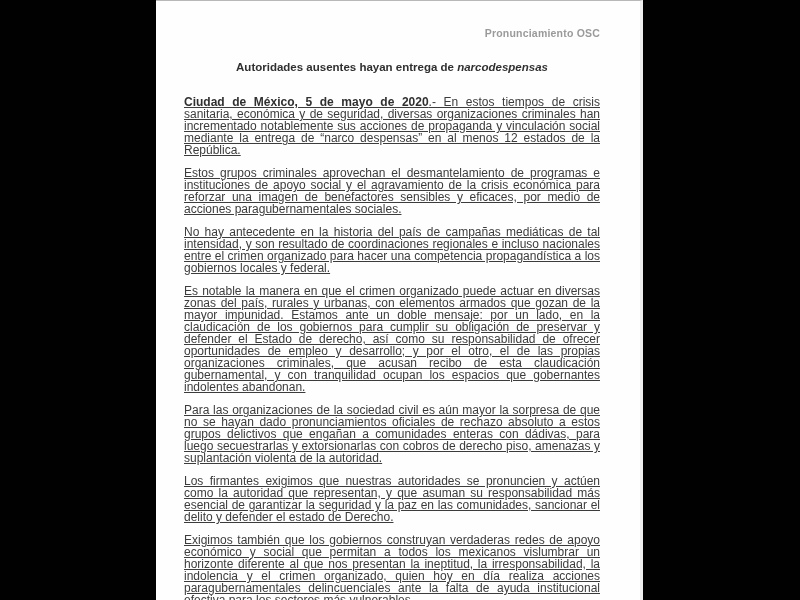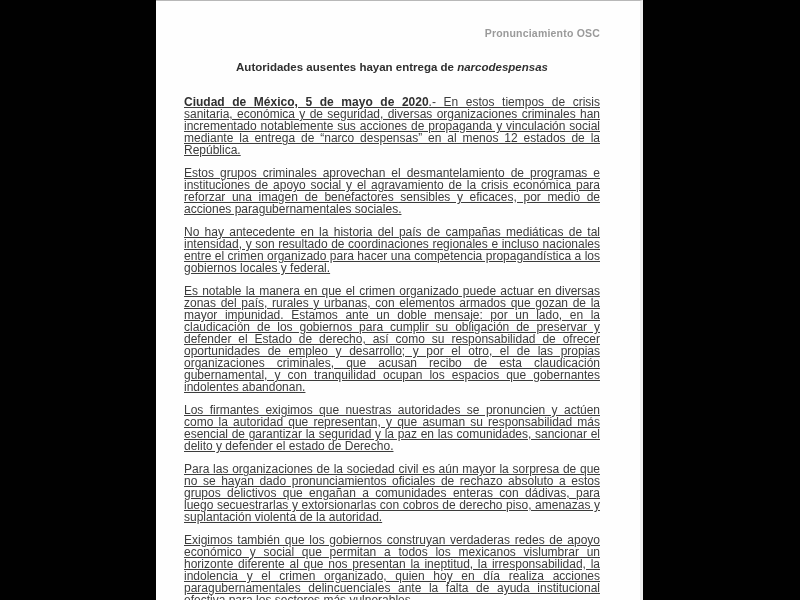--- a/index.html
+++ b/index.html
@@ -73,21 +73,21 @@
       <div class="doc-title"><span>Autoridades ausentes hayan entrega de </span><em>narcodespensas</em></div>
 
       <p class="para"><strong>Ciudad de México, 5 de mayo de 2020</strong><span>.- En estos tiempos de crisis sanitaria, económica y de seguridad, diversas organizaciones criminales han incrementado notablemente sus acciones de propaganda y vinculación social mediante la entrega de “narco despensas” en al menos 12 estados de la República.</span></p>
 
       <p class="para">Estos grupos criminales aprovechan el desmantelamiento de programas e instituciones de apoyo social y el agravamiento de la crisis económica para reforzar una imagen de benefactores sensibles y eficaces, por medio de acciones paragubernamentales sociales.</p>
 
       <p class="para">No hay antecedente en la historia del país de campañas mediáticas de tal intensidad, y son resultado de coordinaciones regionales e incluso nacionales entre el crimen organizado para hacer una competencia propagandística a los gobiernos locales y federal.</p>
 
       <p class="para">Es notable la manera en que el crimen organizado puede actuar en diversas zonas del país, rurales y urbanas, con elementos armados que gozan de la mayor impunidad. Estamos ante un doble mensaje: por un lado, en la claudicación de los gobiernos para cumplir su obligación de preservar y defender el Estado de derecho, así como su responsabilidad de ofrecer oportunidades de empleo y desarrollo; y por el otro, el de las propias organizaciones criminales, que acusan recibo de esta claudicación gubernamental, y con tranquilidad ocupan los espacios que gobernantes indolentes abandonan.</p>
 
+      <p class="para">Para las organizaciones de la sociedad civil es aún mayor la sorpresa de que no se hayan dado pronunciamientos oficiales de rechazo absoluto a estos grupos delictivos que engañan a comunidades enteras con dádivas, para luego secuestrarlas y extorsionarlas con cobros de derecho piso, amenazas y suplantación violenta de la autoridad.</p>
+
       <p class="para">Los firmantes exigimos que nuestras autoridades se pronuncien y actúen como la autoridad que representan, y que asuman su responsabilidad más esencial de garantizar la seguridad y la paz en las comunidades, sancionar el delito y defender el estado de Derecho.</p>
-
-      <p class="para">Para las organizaciones de la sociedad civil es aún mayor la sorpresa de que no se hayan dado pronunciamientos oficiales de rechazo absoluto a estos grupos delictivos que engañan a comunidades enteras con dádivas, para luego secuestrarlas y extorsionarlas con cobros de derecho piso, amenazas y suplantación violenta de la autoridad.</p>
 
       <p class="para">Exigimos también que los gobiernos construyan verdaderas redes de apoyo económico y social que permitan a todos los mexicanos vislumbrar un horizonte diferente al que nos presentan la ineptitud, la irresponsabilidad, la indolencia y el crimen organizado, quien hoy en día realiza acciones paragubernamentales delincuenciales ante la falta de ayuda institucional efectiva para los sectores más vulnerables.</p>
 
     </div>
   </div>
 </div>
 
 </body></html>

